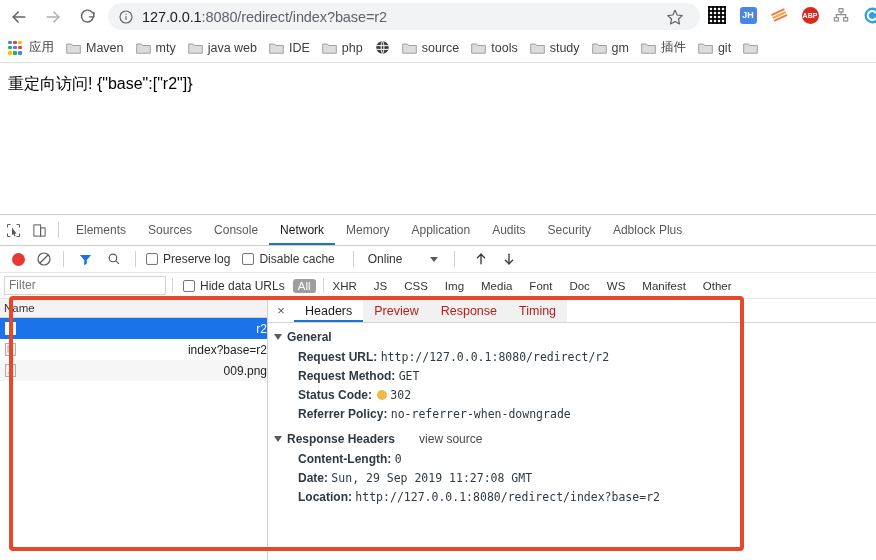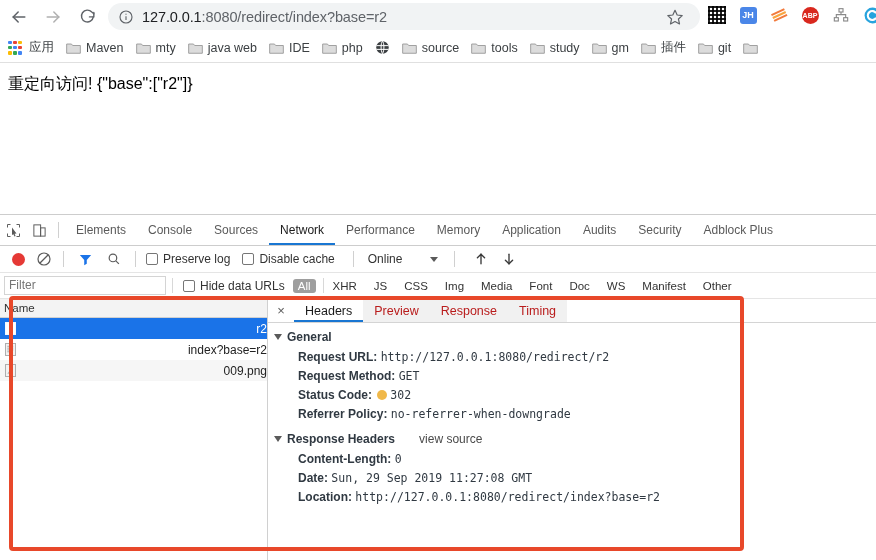--- a/index.html
+++ b/index.html
@@ -437,24 +437,23 @@
         </svg>
       </span>
       <span class="dt-iconbtn">
         <svg width="15" height="15" viewBox="0 0 20 20" fill="none" stroke="currentColor" stroke-width="1.3">
           <rect x="2.5" y="2.5" width="9" height="15"></rect>
             <rect x="11.5" y="6.5" width="6" height="11"></rect>
         </svg>
       </span>
       <span class="dt-sep"></span>
       <span class="dt-tab">Elements</span>
+      <span class="dt-tab">Sources</span>
       <span class="dt-tab">Console</span>
-      <span class="dt-tab">Sources</span>
       <span class="dt-tab active">Network</span>
-      <span class="dt-tab">Performance</span>
       <span class="dt-tab">Memory</span>
       <span class="dt-tab">Application</span>
       <span class="dt-tab">Audits</span>
       <span class="dt-tab">Security</span>
       <span class="dt-tab">Adblock Plus</span>
     </div>
 
     <div class="dt-toolbar">
       <span class="rec-dot"></span>
       <span class="clear-ic">

